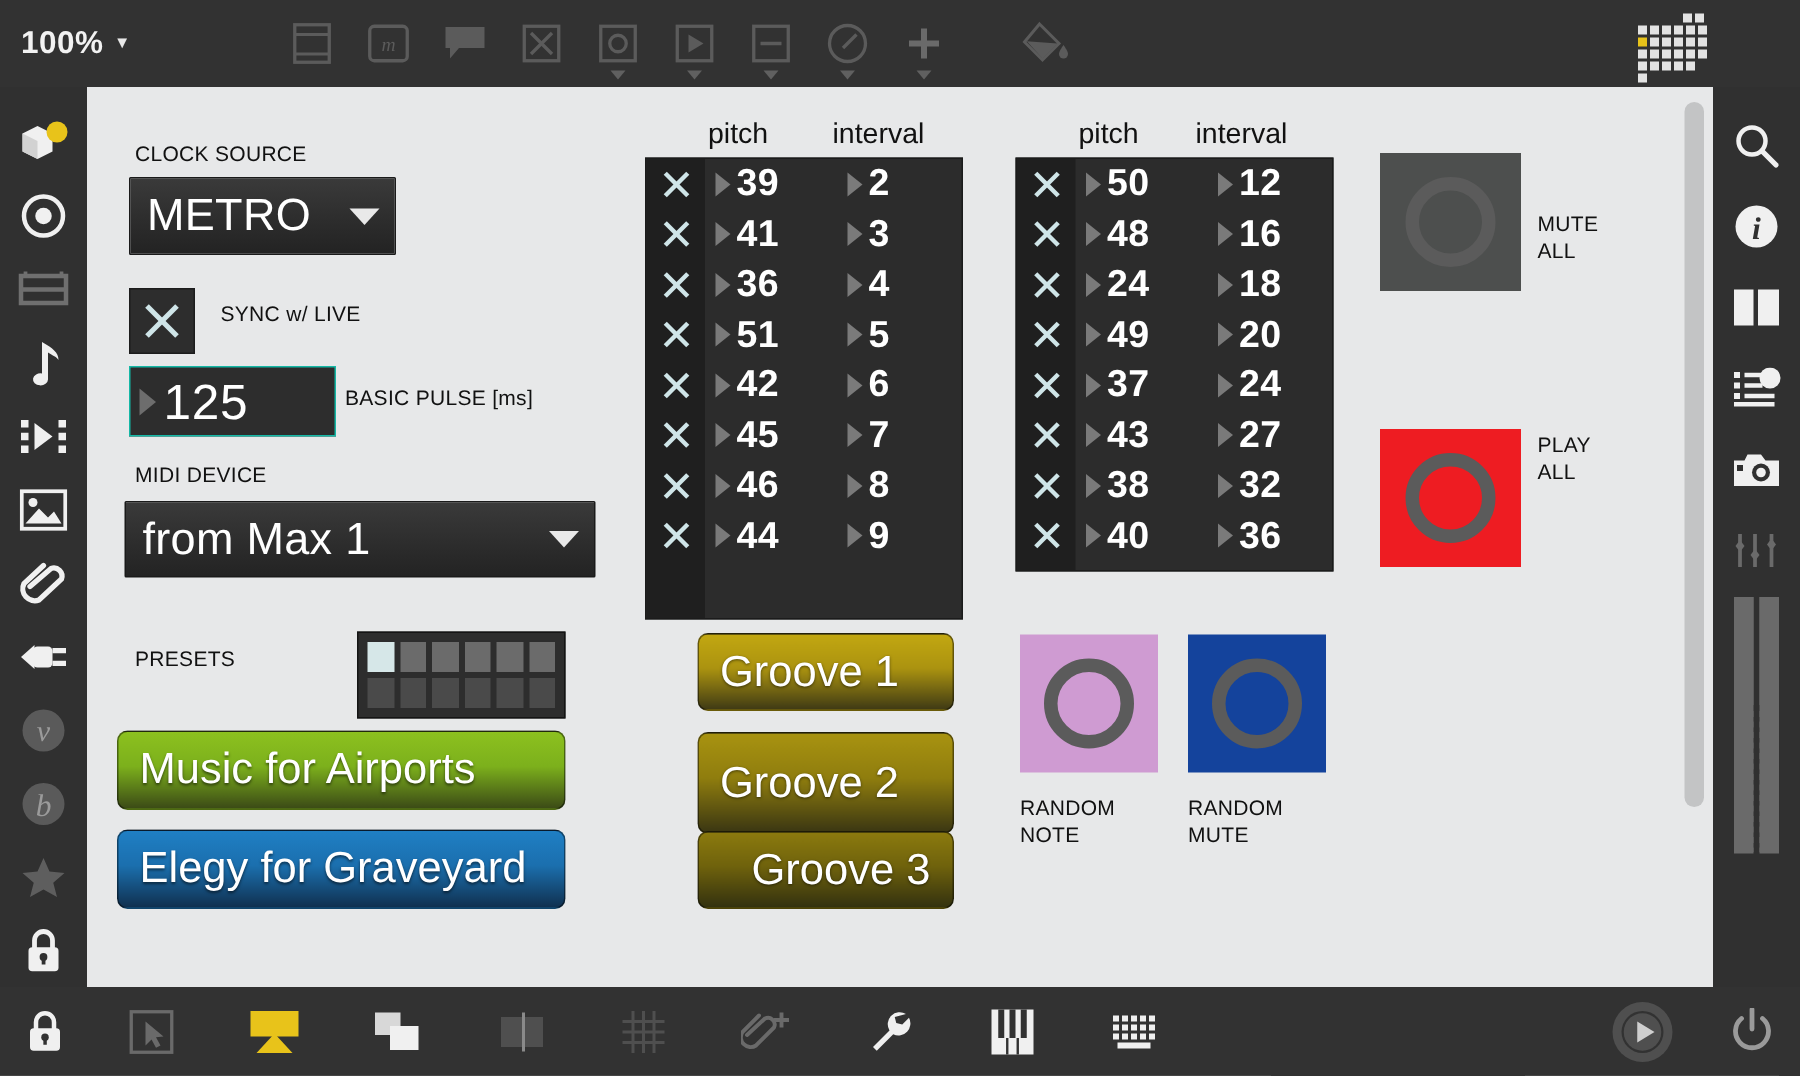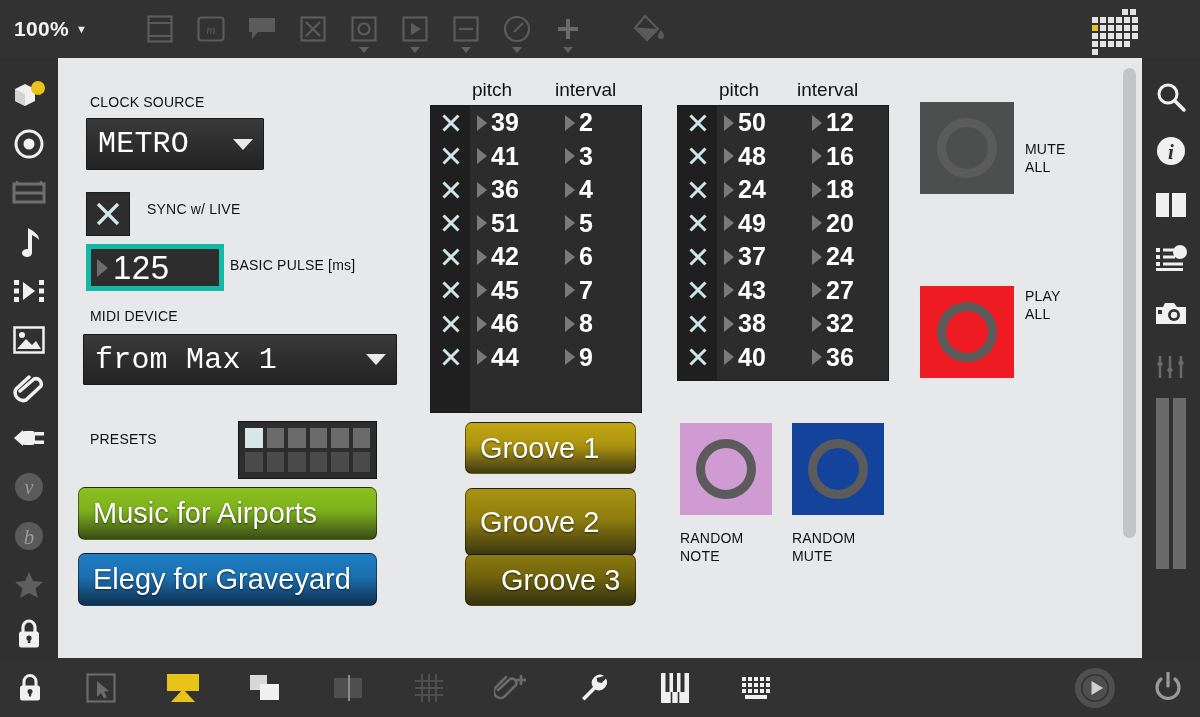--- a/index.html
+++ b/index.html
@@ -12,21 +12,21 @@
   .app {
     position: relative;
     width: 1200px; height: 717px;
     background: #2e2e2e;
   }
 
   
   .topbar {
     position: absolute; left: 0; top: 0; width: 1200px; height: 58px;
     background: #323232;
-    display: flex; align-items: center;
+    display: flex; align-items: center; gap: 48px;
   }
   .zoom-pct {
     margin-left: 14px;
     color: #f2f2f2; font-size: 21px; font-weight: bold;
     letter-spacing: 0.3px;
   }
   .zoom-caret {
     margin-left: 7px; color: #e8e8e8; font-size: 11px;
   }
   .tb-icons { display: flex; align-items: center; margin-left: 48px; gap: 0px; }
@@ -121,41 +121,40 @@
 
   
   .dd {
     position: absolute;
     background: linear-gradient(to bottom, #3a3a3a 0%, #2d2d2d 55%, #232323 100%);
     border: 1px solid #1a1a1a;
     display: flex; align-items: center; justify-content: space-between;
     color: #fff;
     padding: 0 10px 0 11px;
     border-radius: 1px;
-    font-family: Liberation Mono, monospace;
   }
   .dd .ddtext { font-size: 30px; font-weight: 400; letter-spacing: 0.2px; }
   .dd .ddcaret {
     width: 0; height: 0;
     border-left: 10px solid transparent; border-right: 10px solid transparent;
     border-top: 11px solid #e9e9e9;
   }
 
   
   .xbox {
     position: absolute;
     background: #2d2d2d; border: 1px solid #1c1c1c;
     display: flex; align-items: center; justify-content: center;
   }
   .xbox svg { display: block; }
 
   
   .numfield {
     position: absolute;
-    background: #2d2d2d; border: 5px solid #14b8a6;
+    background: #2d2d2d; border: 1px solid #14b8a6;
     display: flex; align-items: center;
     padding-left: 6px;
     color: #fff;
   }
   .numfield .tri {
     width: 0; height: 0; margin-right: 5px;
     border-top: 9px solid transparent; border-bottom: 9px solid transparent;
     border-left: 11px solid #6d6d6d;
   }
   .numfield .numval { font-size: 33px; letter-spacing: 0.5px; }

